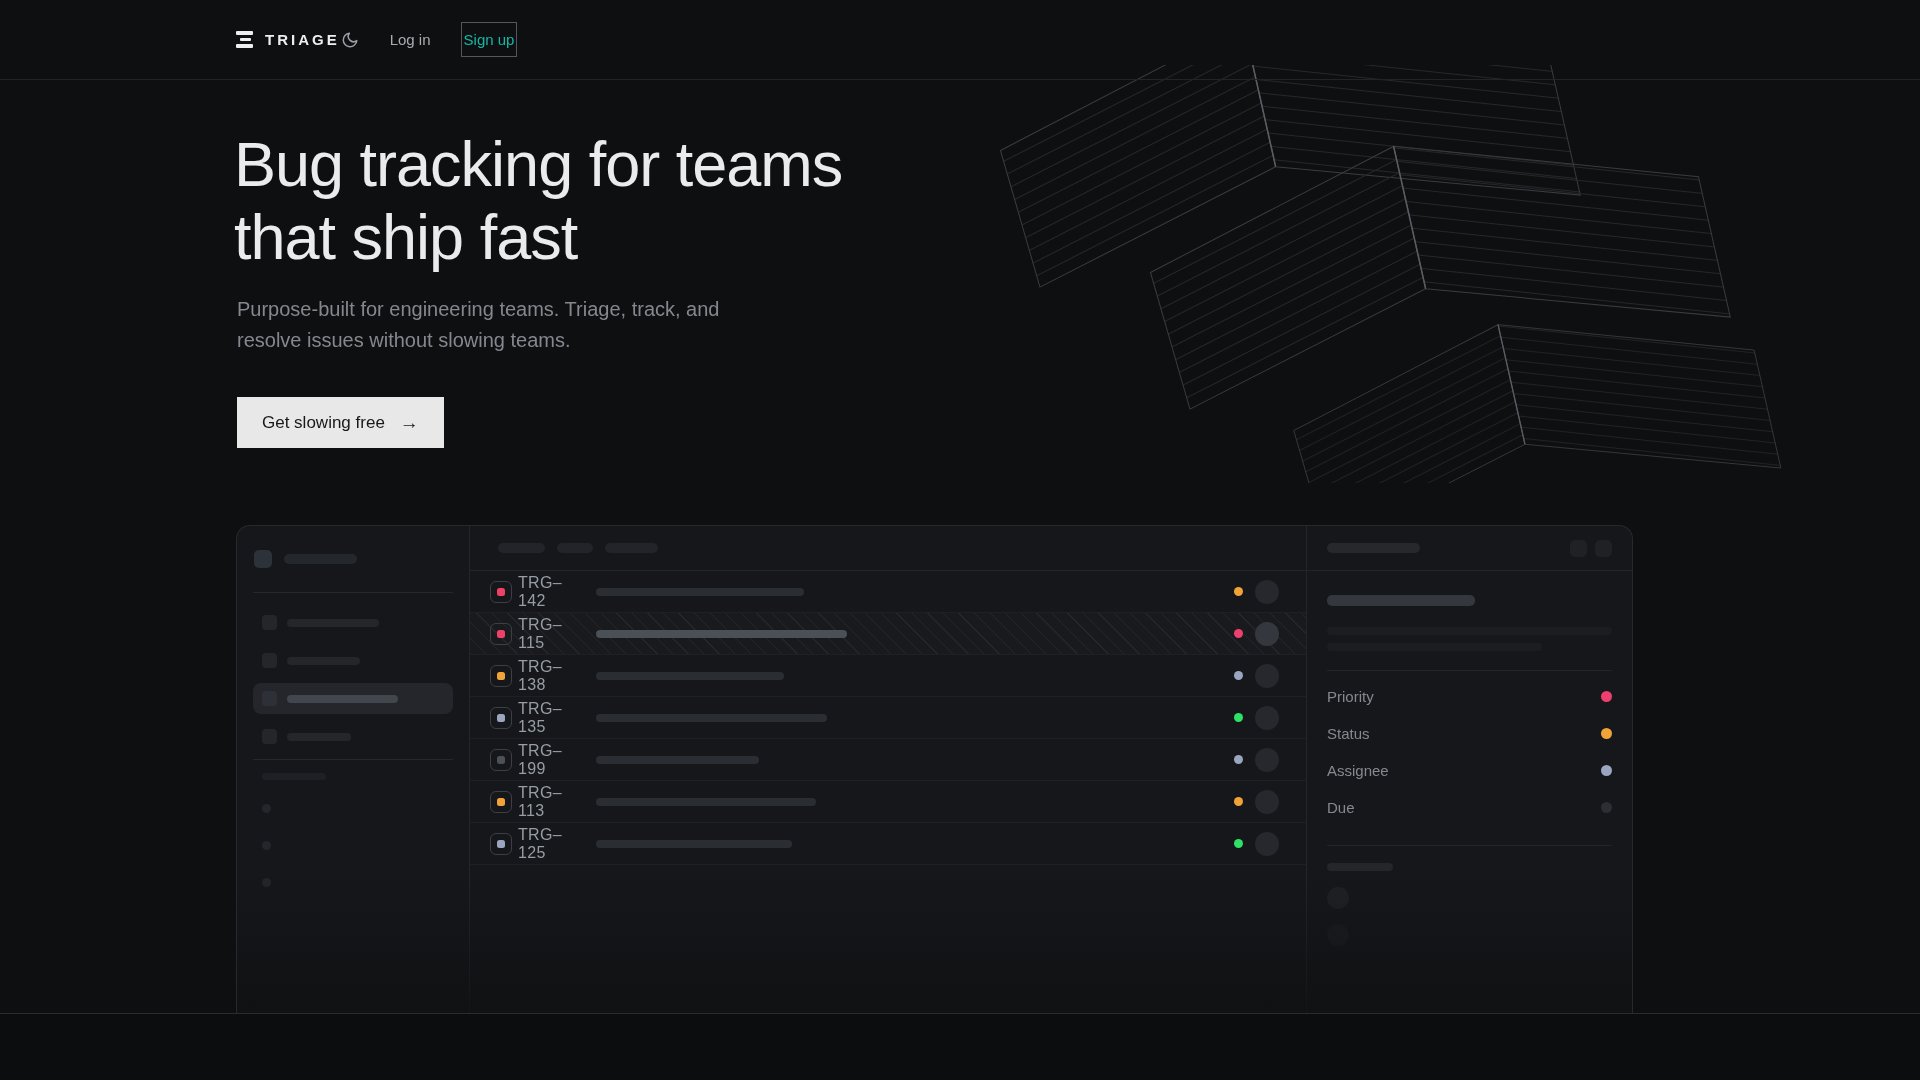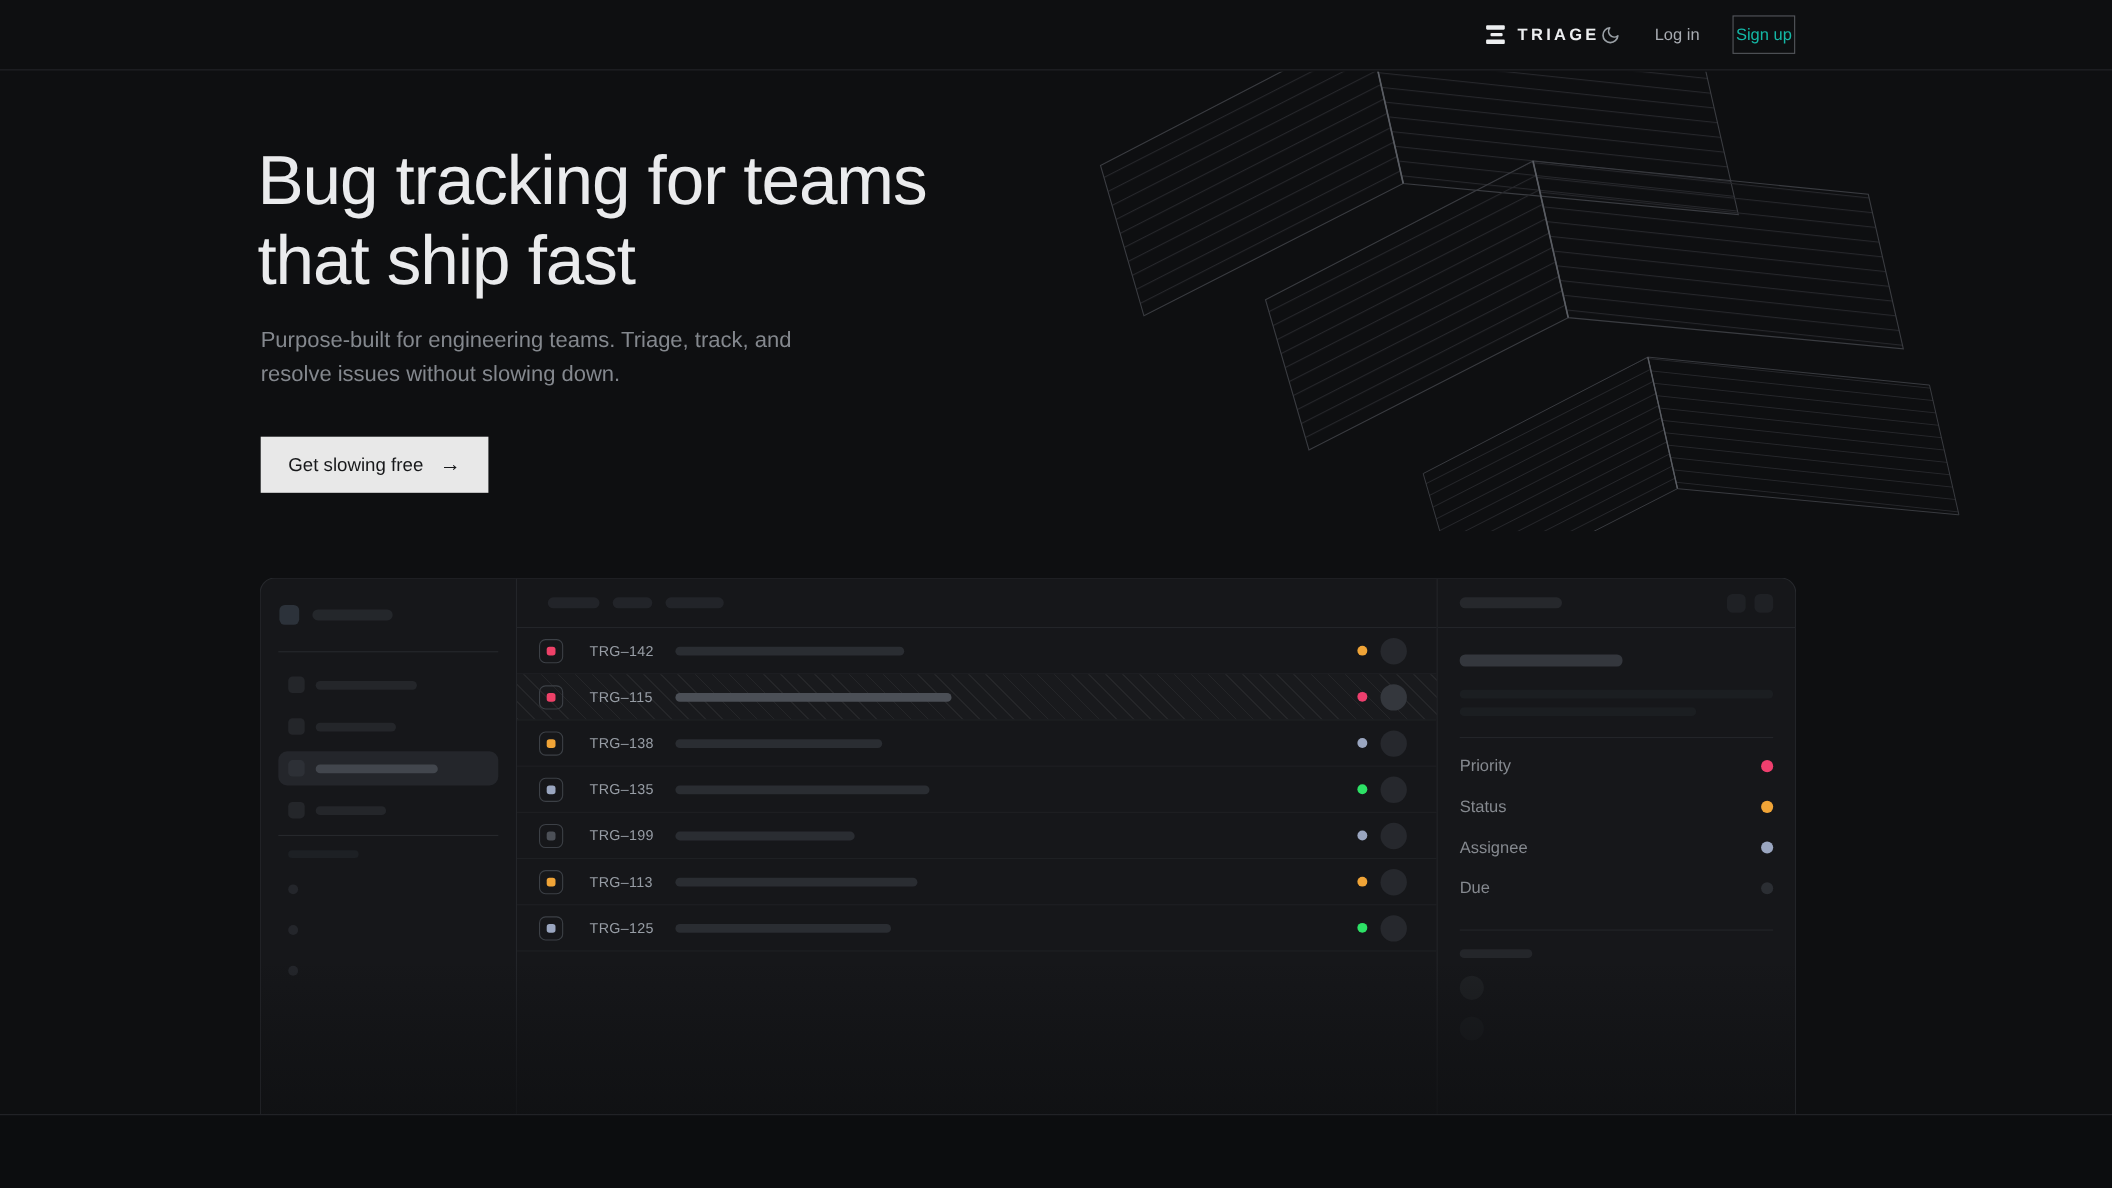--- a/index.html
+++ b/index.html
@@ -1,23 +1,23 @@
 <!DOCTYPE html>
 <html><head>
 <meta charset="utf-8">
 <style>
   * { margin:0; padding:0; box-sizing:border-box; }
   html,body { background:#0a0b0d; }
   body { font-family:"Liberation Sans", sans-serif; }
   .page { position:relative; width:1920px; height:1080px; background:#0e0f11; overflow:hidden; }
 
   
-  .nav { position:absolute; top:0; left:0; width:1920px; height:64px;
+  .nav { position:absolute; top:0; left:0; width:1920px; height:80px;
          border-bottom:1px solid #232428; display:flex; align-items:center;
-         justify-content:flex-end; padding:0 288px 0 236px; z-index:10; }
+         justify-content:flex-start; padding:0 288px 0 236px; z-index:10; }
   .brand { display:flex; align-items:center; gap:12px; }
   .brand-icon { display:flex; flex-direction:column; gap:3px; width:17px; }
   .brand-icon i { display:block; height:3.5px; border-radius:1px; background:#eceef0; }
   .brand-icon i:nth-child(2) { width:11px; margin-left:4px; }
   .brand-text { color:#eceef0; font-size:15px; font-weight:bold; letter-spacing:3px; }
   .nav-right { display:flex; align-items:center; gap:30px; }
   .theme-btn { width:20px; height:20px; background:none; border:none; cursor:pointer;
                display:flex; align-items:center; justify-content:center; }
   .login { color:#a8acb2; font-size:15px; text-decoration:none; }
   .signup { display:inline-block; border:1px solid #54575d; color:#14b8a6; font-size:15px;
@@ -68,21 +68,21 @@
                  align-items:center; gap:12px; padding-left:28px; }
   .tab-pill { height:10px; border-radius:5px; background:#222429; }
   .issue-row { height:42px; border-bottom:1px solid #1e2023; display:flex;
                align-items:center; padding:0 20px; }
   .issue-row.selected {
       background-image:repeating-linear-gradient(45deg, rgba(255,255,255,0.05) 0 1px, transparent 1px 11px);
       background-color:rgba(255,255,255,0.015); }
   .issue-icon { width:22px; height:22px; border-radius:6px; border:1.5px solid #3c4046;
                 flex:none; display:flex; align-items:center; justify-content:center; }
   .issue-icon .inner { width:8px; height:8px; border-radius:2.5px; }
-  .issue-id { margin-left:24px; width:66px; color:#979da5; font-size:13px; letter-spacing:0.3px; }
+  .issue-id { margin-left:6px; width:66px; color:#979da5; font-size:16px; letter-spacing:0.3px; }
   .issue-bar { height:8px; border-radius:4px; background:#2a2d32; margin-left:12px; }
   .issue-row.selected .issue-bar { background:#4b4f56; }
   .row-spacer { flex:1; }
   .issue-dot { width:9px; height:9px; border-radius:50%; flex:none; }
   .issue-avatar { width:24px; height:24px; border-radius:50%; background:#26282d;
                   margin-left:12px; margin-right:7px; flex:none; }
   .issue-row.selected .issue-avatar { background:#34373d; }
 
   
   .dp { flex:1; display:flex; flex-direction:column; }
@@ -160,21 +160,21 @@
       <button class="signup">Sign up</button>
     </div>
   </nav>
 
   <h1 class="hero-title">
     <span>Bug tracking for teams</span><br>
     <span>that ship fast</span>
   </h1>
   <p class="hero-sub">
     <span>Purpose-built for engineering teams. Triage, track, and</span><br>
-    <span>resolve issues without slowing down.</span>
+    <span>resolve issues without slowing teams.</span>
   </p>
   <button class="cta">
     <span>Get slowing free</span>
     <span class="arrow">→</span>
   </button>
 
   <div class="app-card">
 
     <aside class="sb">
       <div class="sb-header">

